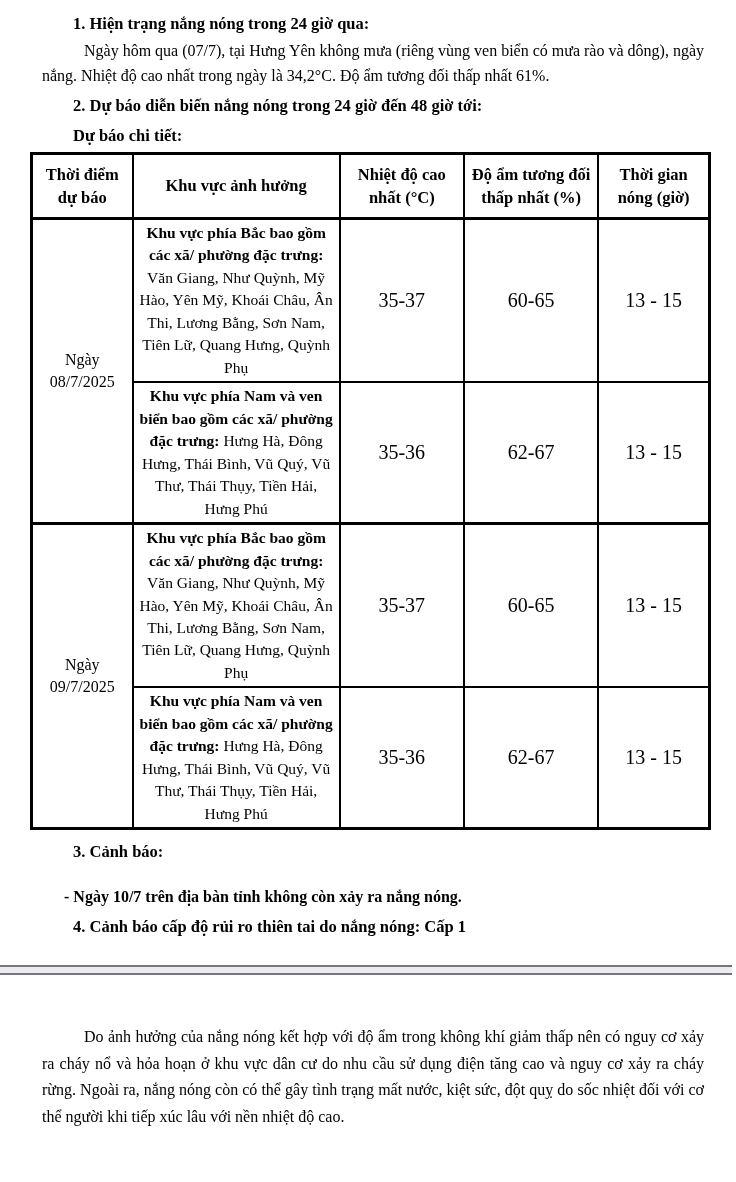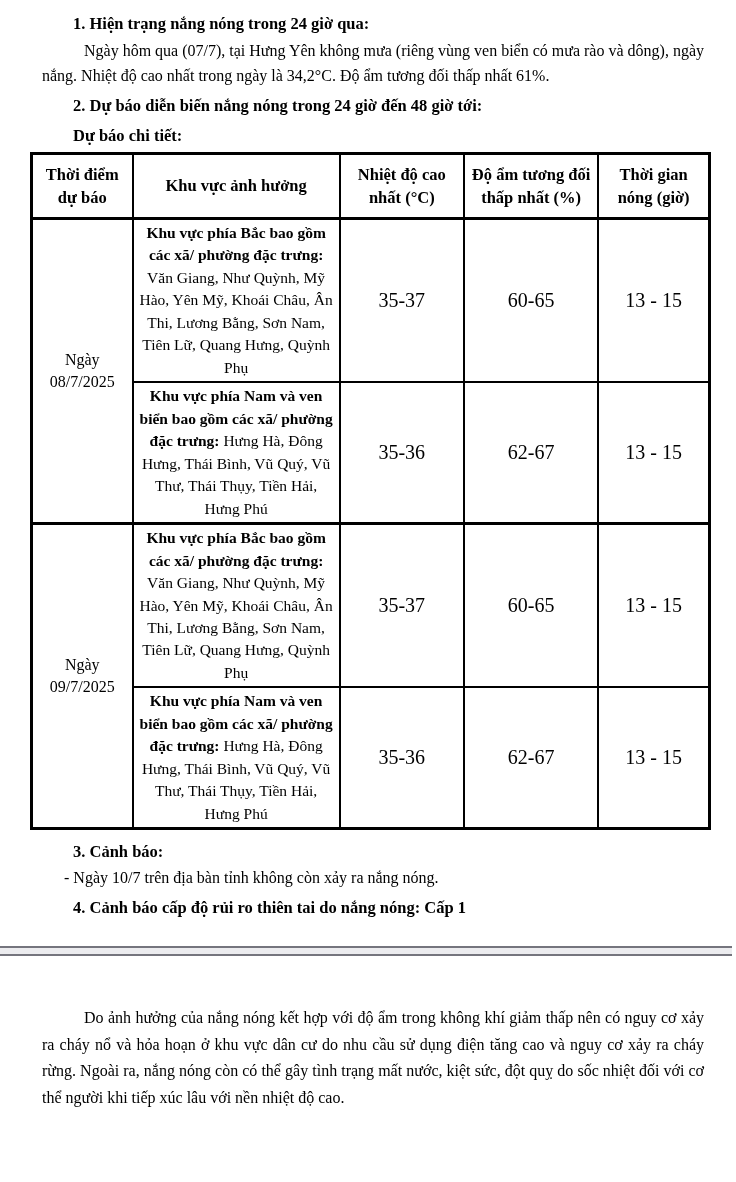--- a/index.html
+++ b/index.html
@@ -60,21 +60,22 @@
   td.area-cell .lead { font-weight:bold; }
   td.value-cell { font-size:20px; }
   tr.r1 { height:123px; }
   tr.r2 { height:99px; }
   tr.r3 { height:120px; }
   tr.r4 { height:102px; }
 
   .warn-item {
     font-size:16px;
     line-height:1.5;
-    margin:3px 0 5px 34px;
+    margin:22px 0 5px 34px;
+    font-weight:bold;
   }
   .page-break {
     height:6px;
     background:#ececef;
     border-top:2px solid #75757e;
     border-bottom:2px solid #75757e;
     margin:26px -28px 0 -30px;
   }
   .bottom-block { margin-top:49px; }
   .bottom-block .para { line-height:1.68; margin-bottom:2px; }

